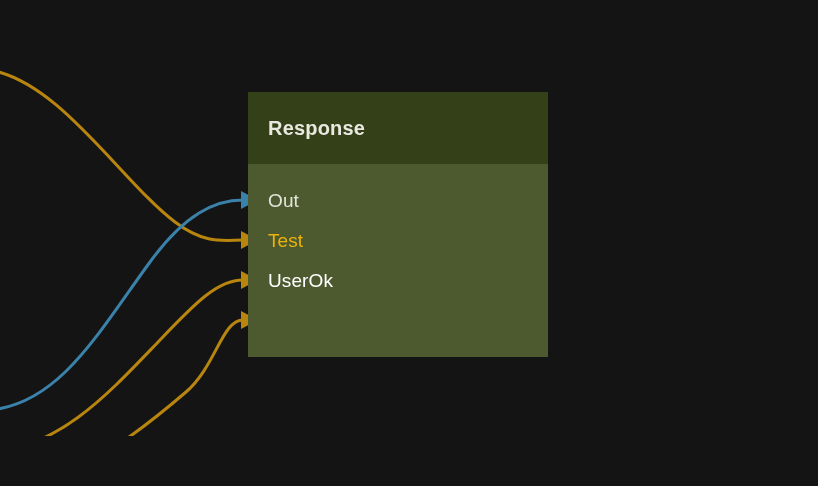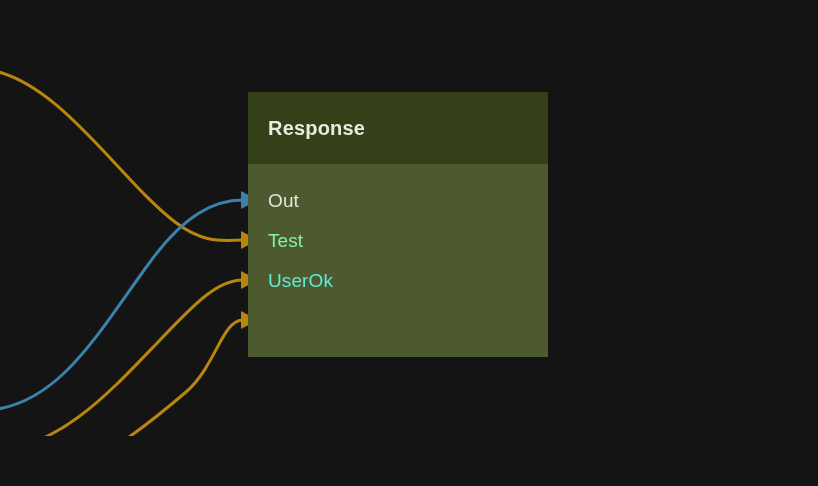--- a/index.html
+++ b/index.html
@@ -101,21 +101,21 @@
 
   <div id="node-response" style="left: 248px; top: 92px; width: 300px; height: 265px; background: rgb(77, 90, 48);">
     <div class="node-header" style="background: rgb(52, 64, 24);">
       <span class="node-title" style="color: rgb(233, 233, 225);">Response</span>
     </div>
     <div class="node-body">
       <div class="port-row">
         <span class="port-label" style="color: rgb(227, 229, 217); text-align: center;">Out</span>
       </div>
       <div class="port-row">
-        <span class="port-label" style="color: #86efac;">Test</span>
+        <span class="port-label" style="color: #eab308;">Test</span>
       </div>
       <div class="port-row">
-        <span class="port-label" style="color: #5eead4;">UserOk</span>
+        <span class="port-label" style="color: #ffffff;">UserOk</span>
       </div>
     </div>
   </div>
 
 </div>
 
 </body></html>

